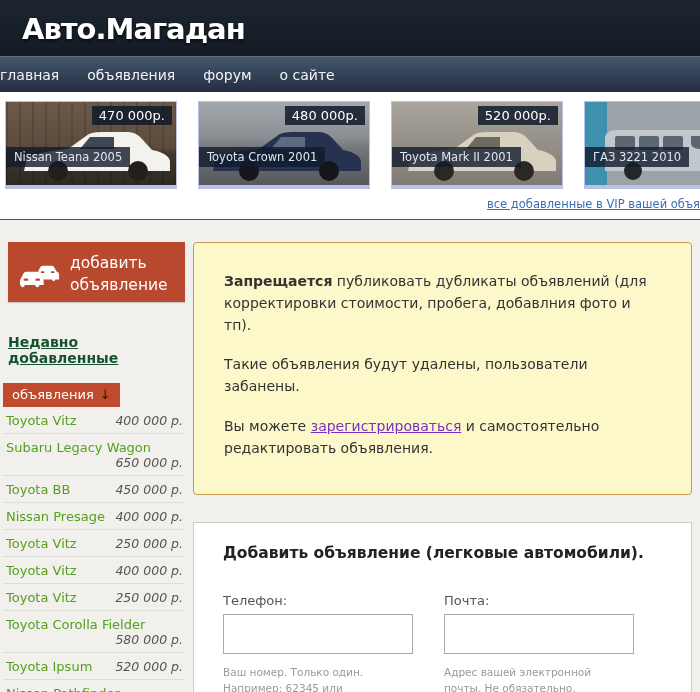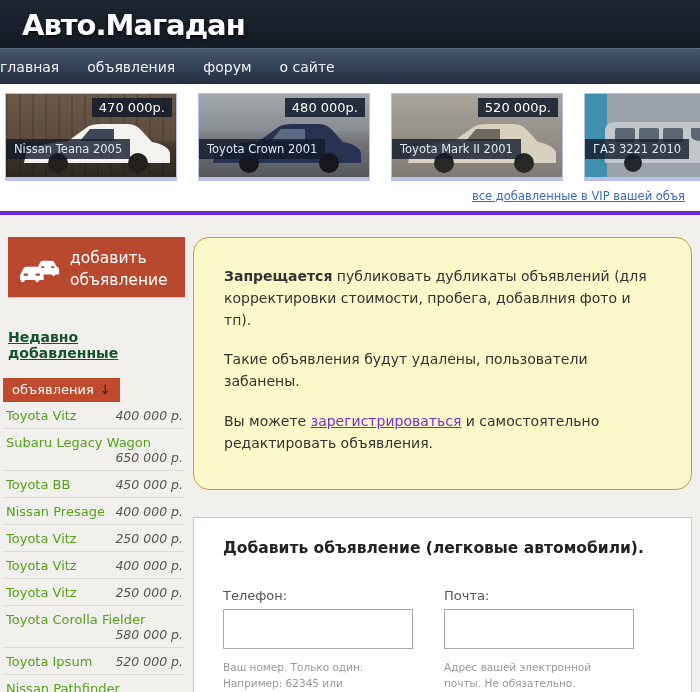--- a/index.html
+++ b/index.html
@@ -6,30 +6,30 @@
     --accent_red:#b8492e; --tag_red:#bf4a2e; --link_green:#55a01e;
     --link_blue:#3a6db8; --visited_purple:#7b30c0;
     --notice_bg:#fcf8c9; --notice_border:#c79b4f;
   }
   *{margin:0;padding:0;box-sizing:border-box;}
   html,body{background:#fff;}
   body{font-family:"DejaVu Sans","Liberation Sans",sans-serif;}
   .page{position:relative;width:700px;height:692px;overflow:hidden;background:#f1f0ec;}
 
   
-  .site-header{height:48px;background:linear-gradient(180deg,#1c2530 0%,#141b25 100%);
+  .site-header{height:56px;background:linear-gradient(180deg,#1c2530 0%,#141b25 100%);
     padding:2px 0 0 22px;display:flex;align-items:center;}
   .site-header h1{color:#fff;font-size:29px;font-weight:bold;letter-spacing:-1px;
     text-shadow:0 2px 3px rgba(0,0,0,.6);}
   .main-nav{height:36px;background:linear-gradient(180deg,#46566b 0%,#35445a 45%,#242e3e 100%);
     border-top:1px solid #5b6d84;display:flex;align-items:center;gap:28px;}
   .main-nav a{color:#f2f4f8;font-size:14px;text-decoration:none;cursor:pointer;}
 
   
-  .vip-strip{background:#fff;border-bottom:4px solid #6d28d9;padding:9px 15px 2px 5px;}
+  .vip-strip{background:#fff;border-bottom:1px solid #6d28d9;padding:9px 0 2px 5px;}
   .thumbs{display:flex;gap:21px;width:760px;}
   .thumb{position:relative;width:172px;height:88px;flex:0 0 auto;
     border:1px solid #b9c1e8;border-bottom:4px solid #b9c1e8;overflow:hidden;cursor:pointer;}
   .photo{position:absolute;inset:0;}
   .photo svg{position:absolute;left:4px;right:4px;bottom:4px;width:164px;height:58px;}
   .scene-1{background:
     repeating-linear-gradient(90deg,rgba(0,0,0,.14) 0 2px,rgba(255,255,255,0) 2px 13px),
     linear-gradient(180deg,#6b5a49 0%,#5d4c3d 55%,#42382e 62%,#2e2922 100%);}
   .scene-2{background:linear-gradient(180deg,#a3a8ad 0%,#8a8f94 42%,#75777b 55%,#54575b 100%);}
   .scene-3{background:linear-gradient(180deg,#aaa69e 0%,#98948c 40%,#8b8780 75%,#7e7a73 100%);}
@@ -57,21 +57,21 @@
     font-size:13px;padding:4px 9px 5px;margin-left:-5px;cursor:pointer;}
   .sort-tag .arrow{color:#3c120a;font-size:13px;}
   .listings{list-style:none;margin-left:-5px;}
   .listings li{display:flex;flex-wrap:wrap;align-items:baseline;padding:6px 2px 5px 3px;
     border-bottom:1px solid #ddddd8;}
   .listings li:first-child{border-top:none;}
   .listings .car-name{color:var(--link_green);font-size:13px;text-decoration:none;cursor:pointer;margin-right:6px;}
   .listings .car-price{margin-left:auto;color:#555;font-size:12.5px;white-space:nowrap;font-style:italic;}
 
   
-  .notice{background:var(--notice_bg);border:1px solid var(--notice_border);border-radius:16px;
+  .notice{background:var(--notice_bg);border:1px solid var(--notice_border);border-radius:4px;
     padding:27px 30px 18px;color:#333;font-size:14px;line-height:1.58;}
   .notice p{margin-bottom:17px;}
   .notice b{font-weight:bold;}
   .reg-link{color:var(--visited_purple);text-decoration:underline;cursor:pointer;}
 
   
   .form-box{background:#fff;border:1px solid #ccc;margin-top:27px;height:330px;
     padding:21px 28px 0 29px;position:relative;}
   .form-title{font-size:15.5px;font-weight:bold;color:#222;}
   .form-row{display:flex;gap:31px;margin-top:31px;}

